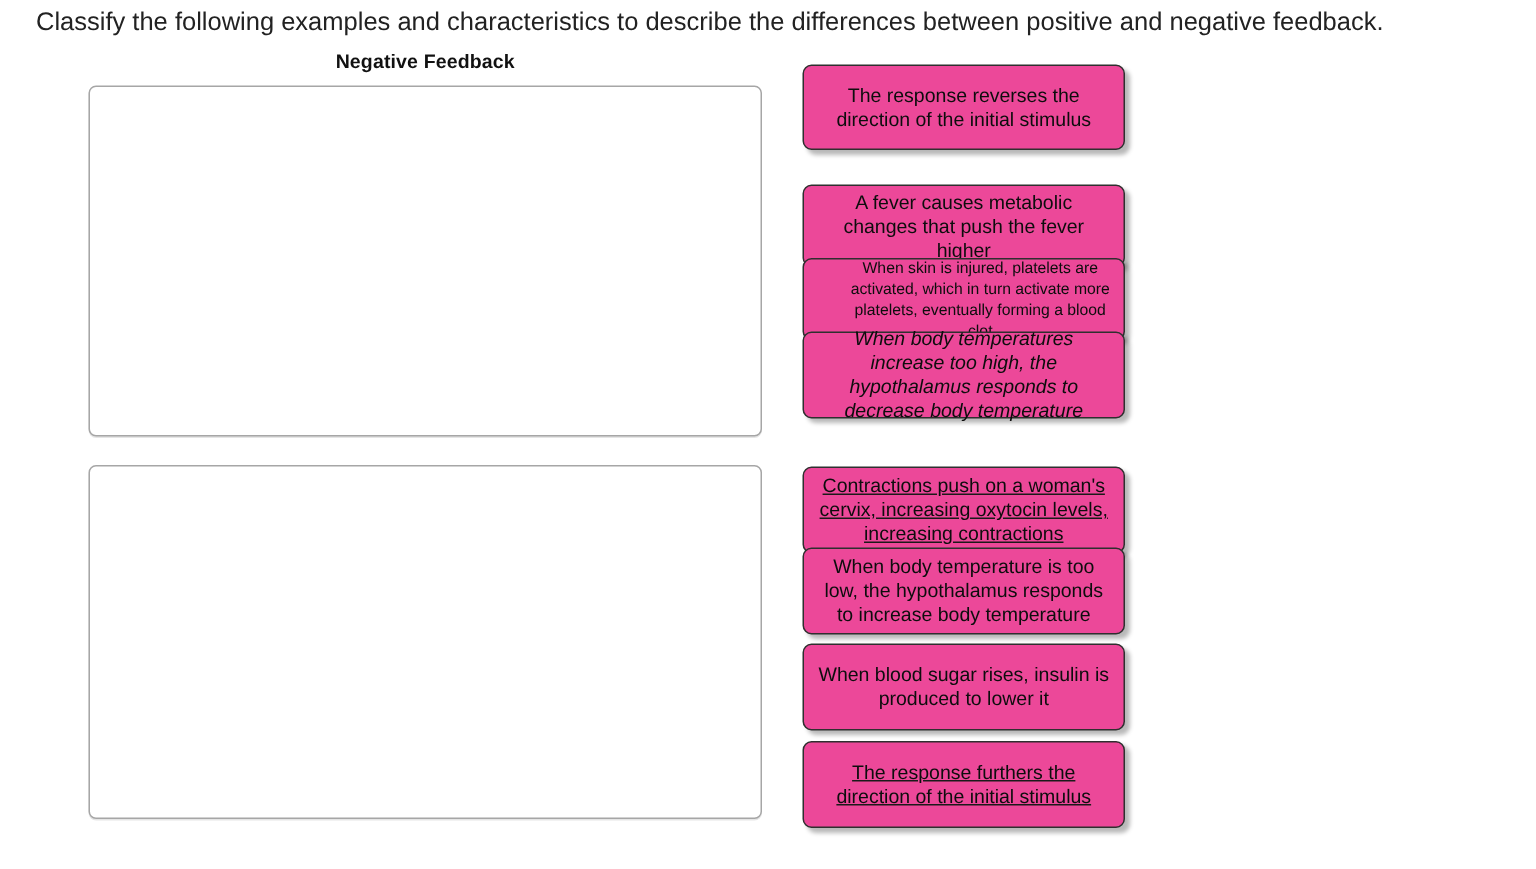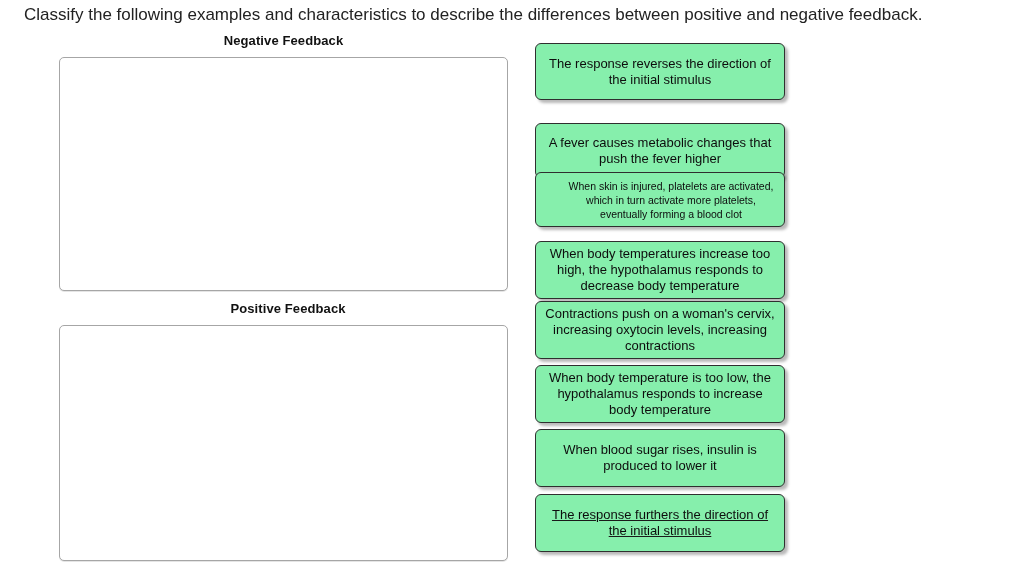--- a/index.html
+++ b/index.html
@@ -59,22 +59,22 @@
   
   #tile-column {
     position: absolute;
     left: 535px;
     top: 43px;
     width: 250px;
   }
   .tile {
     position: absolute;
     left: 0;
-    width: 250px;
-    background: #86efac;
+    width: 215px;
+    background: #ec4899;
     border: 1px solid #2f2f2f;
     border-radius: 6px;
     box-shadow: 3px 3px 3px rgba(0,0,0,0.28);
     display: flex;
     align-items: center;
     justify-content: center;
     text-align: center;
     padding: 3px 8px;
     cursor: move;
     user-select: none;
@@ -86,38 +86,37 @@
     color: #0d0d0d;
   }
   .tile.small span {
     font-size: 10.5px;
     line-height: 14px;
   }
 
   .t0 { top: 0px;   height: 57px; }
   .t1 { top: 80px;  height: 55px; }
   .t2 { top: 129px; height: 55px; padding-left: 30px; }
-  .t3 { top: 198px; height: 58px; }
-  .t4 { top: 258px; height: 58px; }
+  .t3 { top: 178px; height: 58px; font-style: italic; }
+  .t4 { top: 268px; height: 58px; text-decoration: underline; }
   .t5 { top: 322px; height: 58px; }
   .t6 { top: 386px; height: 58px; }
   .t7 { top: 451px; height: 58px; text-decoration: underline; }
 </style>
 </head>
 <body>
 
 <div id="prompt">Classify the following examples and characteristics to describe the differences between positive and negative feedback.</div>
 
 <div class="category" id="cat-negative">
   <div class="category-title">Negative Feedback</div>
   <div class="dropzone"></div>
 </div>
 
 <div class="category" id="cat-positive">
-  <div class="category-title">Positive Feedback</div>
   <div class="dropzone"></div>
 </div>
 
 <div id="tile-column">
   <div class="tile t0">
     <span>The response reverses the direction of the initial stimulus</span>
   </div>
   <div class="tile t1">
     <span>A fever causes metabolic changes that push the fever higher</span>
   </div>

